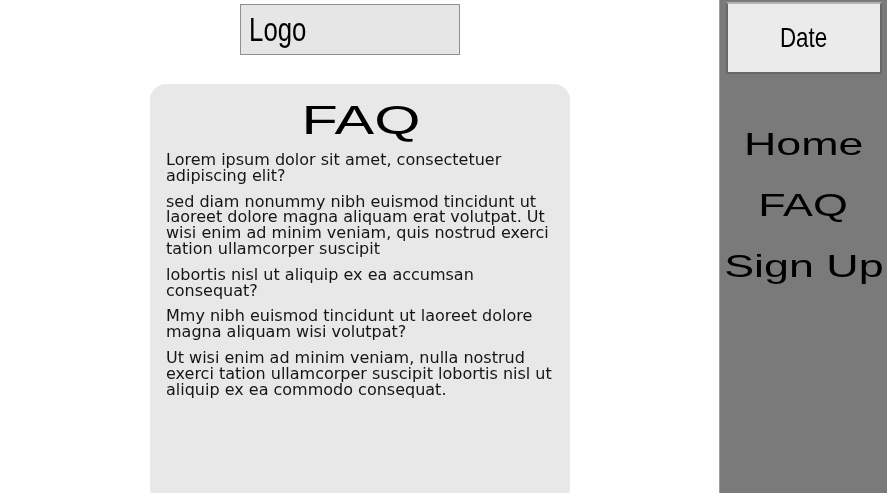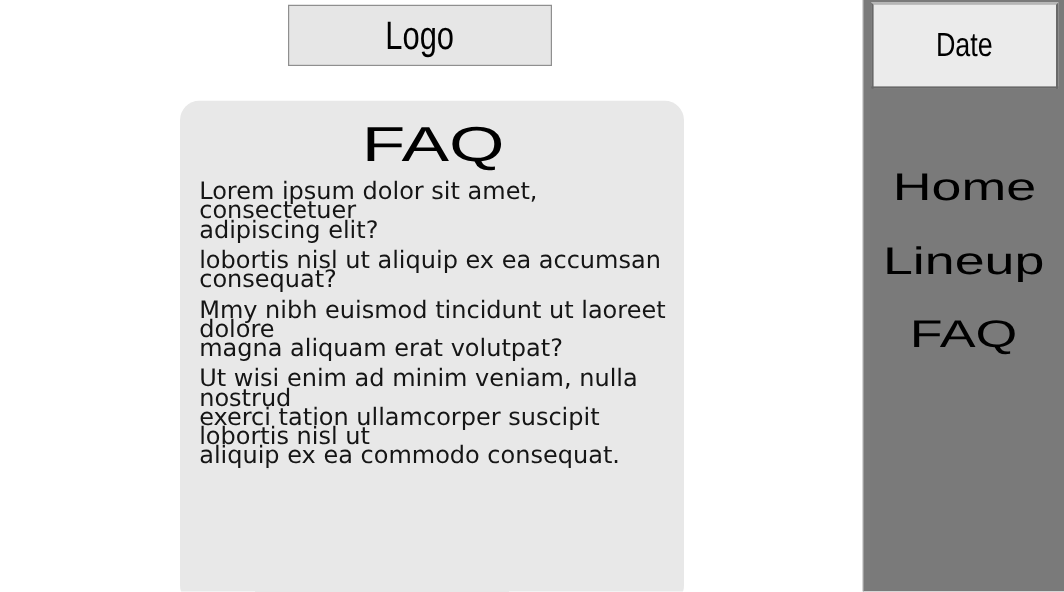--- a/index.html
+++ b/index.html
@@ -15,21 +15,21 @@
     background:var(--page_bg);
     font-family:"Liberation Sans", sans-serif;
     color:var(--text);
   }
 
   
   .logo-btn{
     position:absolute; left:240px; top:4px; width:220px; height:51px;
     background:var(--logo_btn_bg);
     border:1.5px solid var(--logo_btn_border);
-    display:flex; align-items:center; justify-content:center;
+    display:flex; align-items:center; justify-content:flex-start;
     cursor:pointer;
   }
   .logo-btn .lbl{
     font-size:33px; color:#000;
     display:inline-block; transform:scaleX(0.78); transform-origin:50% 50%;
     white-space:nowrap;
   }
 
   
   .faq-panel{
@@ -40,21 +40,21 @@
   }
   .faq-title{
     font-size:41px; font-weight:normal; line-height:48px;
     text-align:center; color:#000;
     transform:scaleX(1.45); transform-origin:50% 50%;
     white-space:nowrap;
   }
   .faq-body{margin-top:8px;}
   .faq-body p{
     font-family:"DejaVu Sans", sans-serif;
-    font-size:20px; line-height:15.8px;
+    font-size:16px; line-height:15.8px;
     white-space:pre-line;
     margin:0 0 10px 0;
     color:var(--text);
   }
 
   
   .sidebar{
     position:absolute; left:719px; top:0; width:168px; height:493px;
     background:var(--sidebar_bg);
     border-left:1px solid #9e9e9e;
@@ -70,59 +70,63 @@
   .date-btn .lbl{
     font-size:28px; color:#000;
     display:inline-block; transform:scaleX(0.8); transform-origin:50% 50%;
     white-space:nowrap;
   }
   .side-nav{
     position:absolute; left:0; top:114px; width:100%;
     list-style:none;
   }
   .side-nav li{
-    height:61px; display:flex; align-items:flex-end; justify-content:center;
+    height:61px; display:flex; align-items:center; justify-content:center;
     cursor:pointer;
   }
   .side-nav .lbl{
     font-size:32px; color:var(--nav_text);
     display:inline-block; transform:scaleX(1.4); transform-origin:50% 50%;
     white-space:nowrap;
   }
 </style>
 </head>
 <body>
 
 <div class="logo-btn">
   <span class="lbl">Logo</span>
 </div>
 
 <section class="faq-panel">
   <h1 class="faq-title">FAQ</h1>
   <div class="faq-body">
     <p>Lorem ipsum dolor sit amet, consectetuer
 adipiscing elit?</p>
+    <p>sed diam nonummy nibh euismod tincidunt ut
+laoreet dolore magna aliquam erat volutpat. Ut
+wisi enim ad minim veniam, quis nostrud exerci
+tation ullamcorper suscipit</p>
     <p>lobortis nisl ut aliquip ex ea accumsan
 consequat?</p>
     <p>Mmy nibh euismod tincidunt ut laoreet dolore
-magna aliquam erat volutpat?</p>
+magna aliquam wisi volutpat?</p>
     <p>Ut wisi enim ad minim veniam, nulla nostrud
 exerci tation ullamcorper suscipit lobortis nisl ut
 aliquip ex ea commodo consequat.</p>
   </div>
 </section>
 
 <aside class="sidebar">
   <div class="date-btn">
     <span class="lbl">Date</span>
   </div>
   <ul class="side-nav">
     <li>
       <span class="lbl">Home</span>
     </li>
     <li>
-      <span class="lbl">Lineup</span>
+      <span class="lbl">FAQ</span>
     </li>
     <li>
-      <span class="lbl">FAQ</span>
+      <span class="lbl">Sign Up</span>
     </li>
   </ul>
 </aside>
 
 </body></html>

